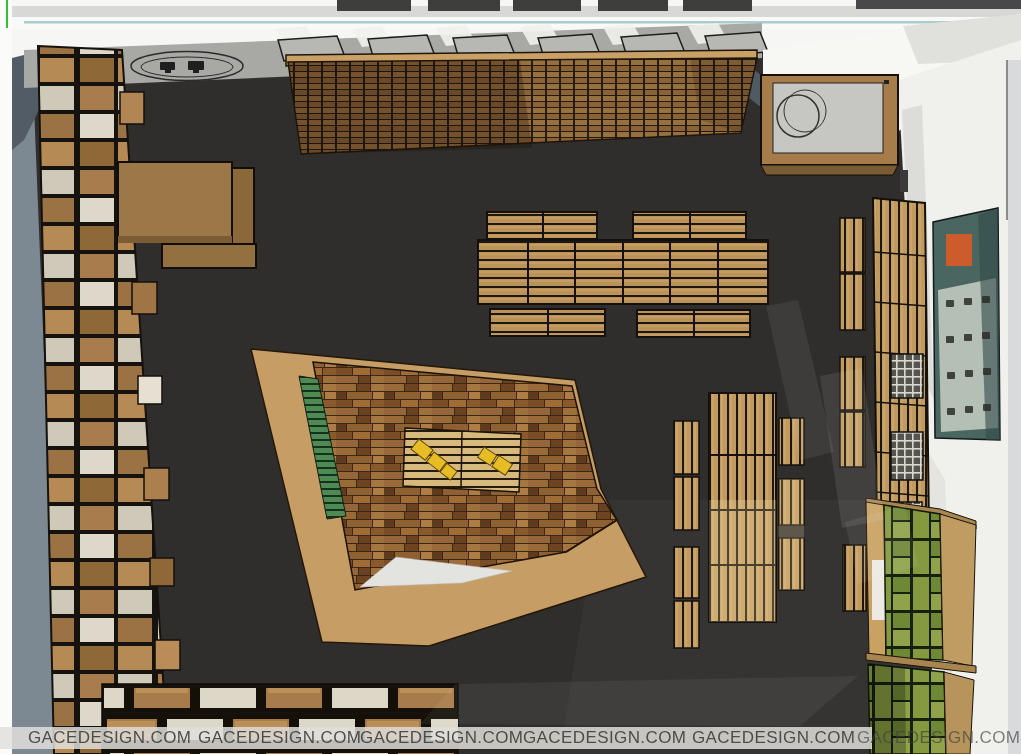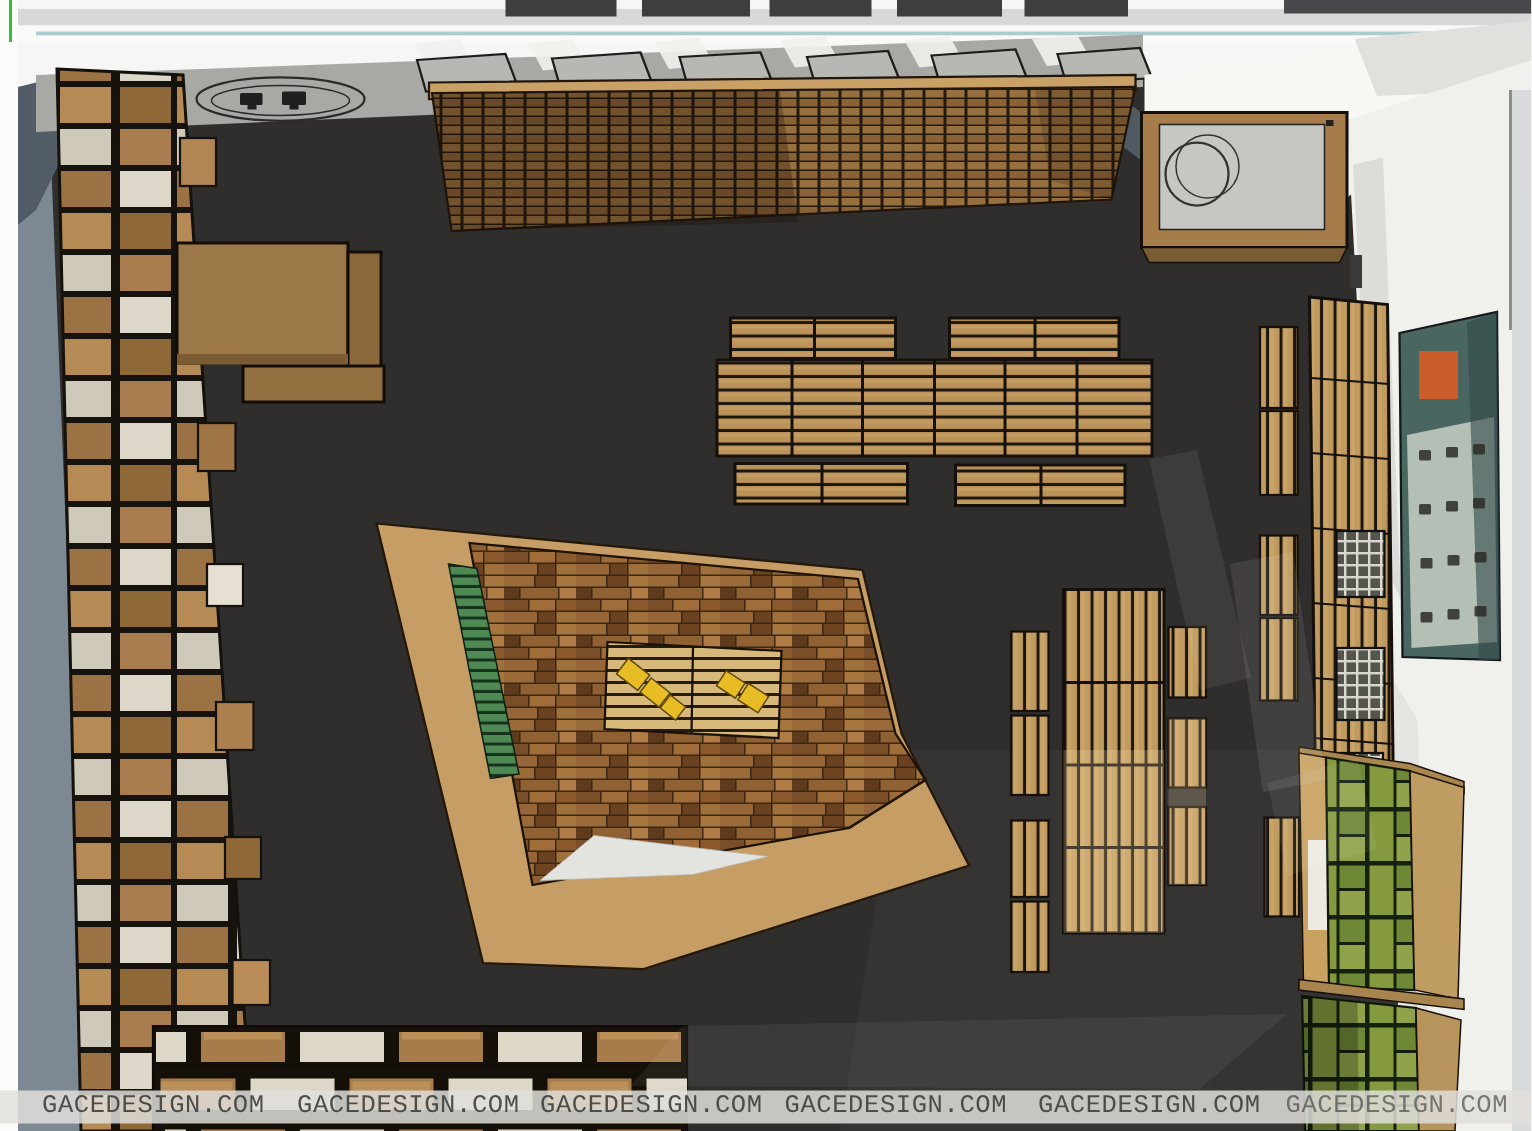--- a/index.html
+++ b/index.html
@@ -1,20 +1,20 @@
 <!DOCTYPE html>
 <html><head>
 <meta charset="utf-8">
 <style>
   html,body{margin:0;padding:0;background:#ffffff;}
   .stage{position:relative;width:1021px;height:754px;overflow:hidden;background:#f6f6f4;
          font-family:"Liberation Sans",sans-serif;}
   .stage svg{position:absolute;left:0;top:0;display:block;}
-  .wm-band{position:absolute;left:0;top:727px;width:1021px;height:22px;
-           background:rgba(224,223,219,0.85);z-index:5;font-family:Liberation Mono, monospace;}
+  .wm-band{position:absolute;left:0;top:727px;width:872px;height:22px;
+           background:rgba(224,223,219,0.85);z-index:5;}
   .wm{position:absolute;top:1px;font-size:17px;letter-spacing:.4px;color:#3f3f3d;
       opacity:.9;white-space:nowrap;}
   .wm.w0{left:28px}.wm.w1{left:198px}.wm.w2{left:360px}
   .wm.w3{left:523px}.wm.w4{left:692px}.wm.w5{left:857px;opacity:.65}
 </style>
 </head>
 <body>
 
 <div class="stage">
 

